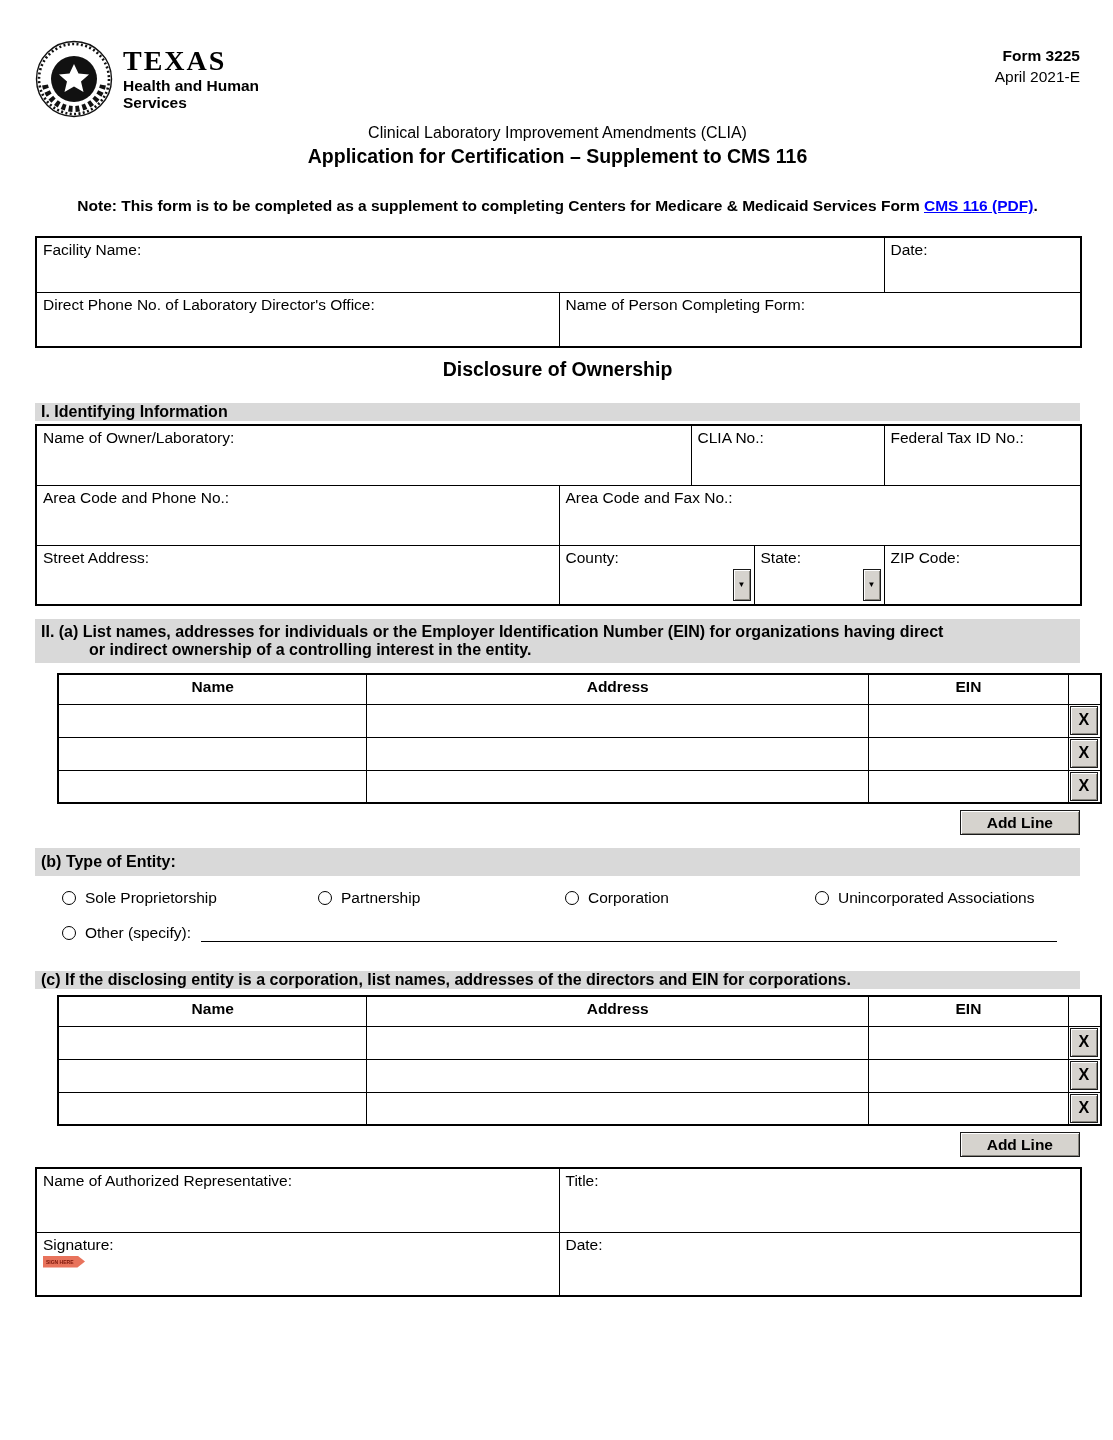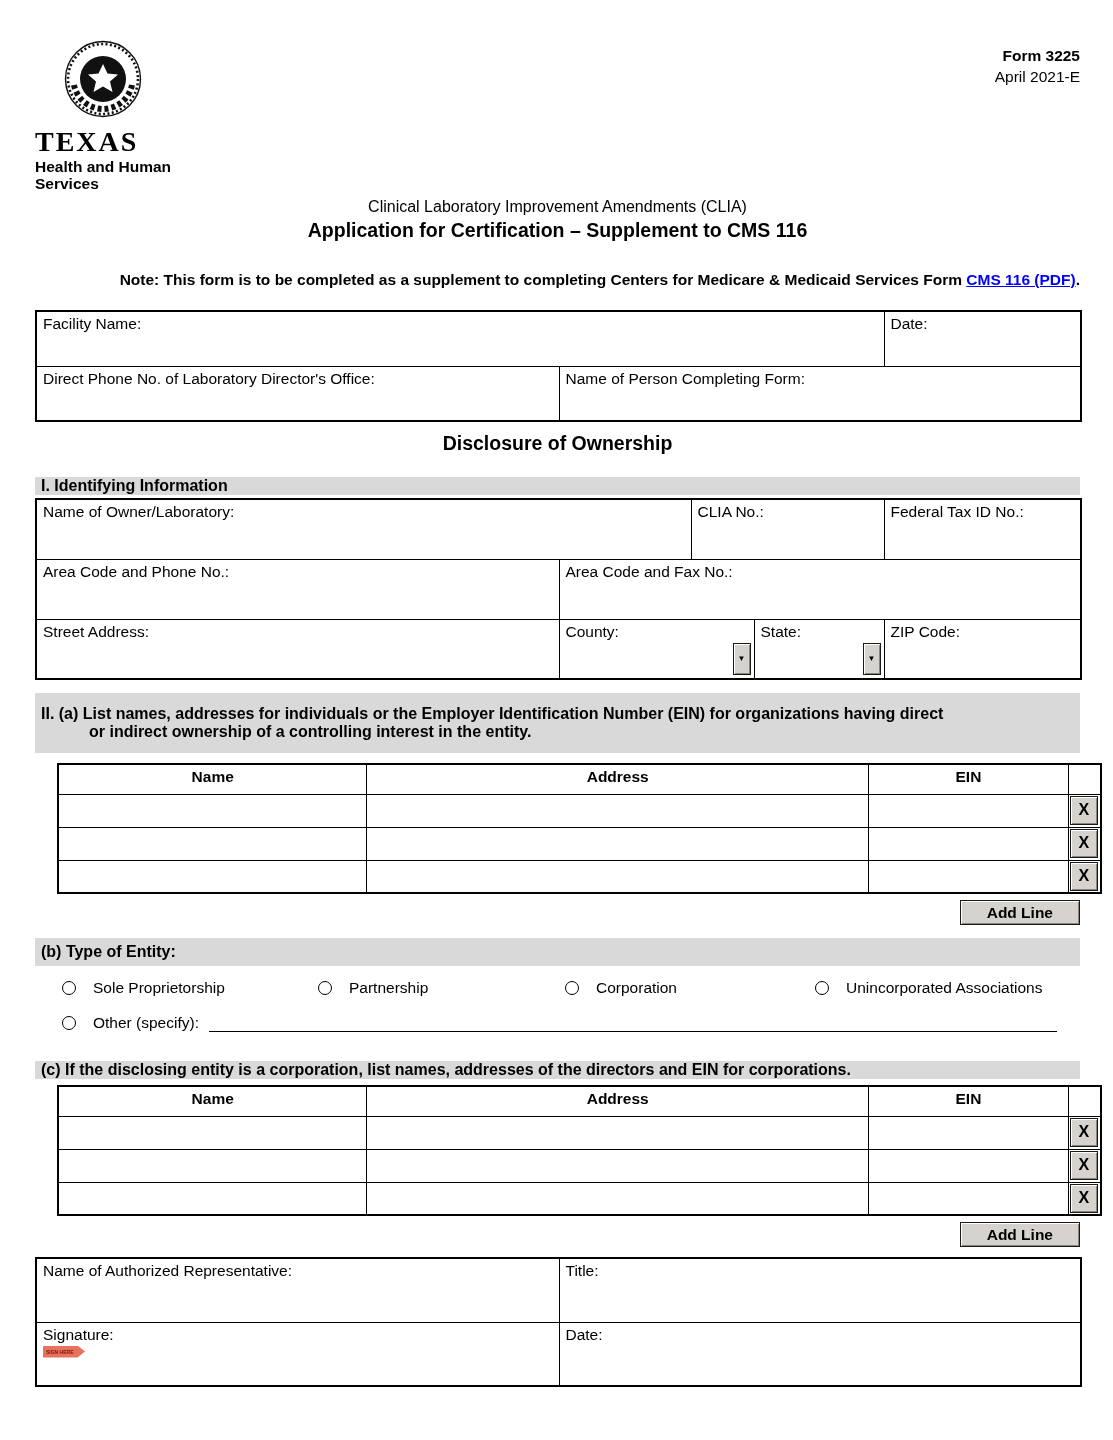--- a/index.html
+++ b/index.html
@@ -9,49 +9,49 @@
     --sign-tag-red:#e8735c;
   }
   *{box-sizing:border-box;margin:0;padding:0;}
   html,body{background:#fff;}
   body{font-family:"Liberation Sans",sans-serif;color:#000;}
   .page{position:relative;width:1113px;height:1440px;background:#fff;overflow:hidden;}
   .content{margin-left:35px;width:1045px;}
 
   
   .top-header{display:flex;justify-content:space-between;align-items:flex-start;padding-top:40px;}
-  .logo{display:flex;align-items:center;gap:10px;flex-direction:column;}
+  .logo{display:flex;align-items:center;gap:10px;}
   .logo-text .state{font-family:"Liberation Serif",serif;font-size:28px;font-weight:600;letter-spacing:2px;line-height:1;}
   .logo-text .agency{font-size:15.5px;font-weight:bold;line-height:1.1;margin-top:2px;}
   .form-meta{text-align:right;font-size:15.5px;line-height:1.35;padding-top:6px;}
   .form-meta .num{font-weight:bold;}
 
   .subtitle{text-align:center;font-size:16px;margin-top:6px;}
   .main-title{text-align:center;font-size:19.5px;font-weight:bold;margin-top:3px;}
-  .note{margin-top:29px;text-align:right;font-size:15.5px;font-weight:bold;white-space:nowrap;}
+  .note{margin-top:29px;text-align:center;font-size:15.5px;font-weight:bold;white-space:nowrap;}
   .note a{color:var(--link-blue);font-weight:bold;text-decoration:underline;cursor:pointer;}
 
   
   table.grid{border-collapse:collapse;width:100%;table-layout:fixed;}
   table.grid{border:2px solid #000;}
   table.grid td{border:1.5px solid #000;vertical-align:top;padding:3px 6px;font-size:15.5px;position:relative;}
   .lbl{display:inline-block;}
   .fill-input{flex:1;min-height:14px;}
   .cellflex{display:flex;flex-direction:column;height:100%;}
 
   .tbl-top{margin-top:21px;}
   .tbl-top td{height:55px;}
 
   .h2-center{margin-top:10px;text-align:center;font-size:19.5px;font-weight:bold;}
 
   .bar{background:var(--section-bar-bg);font-weight:bold;font-size:16px;padding:0 6px;}
   .bar-i{margin-top:22px;margin-bottom:3px;}
   .tbl-ident td{height:60px;}
 
-  .bar-2a{margin-top:13px;margin-bottom:10px;padding:12px 0;}
+  .bar-2a{margin-top:13px;margin-bottom:10px;padding:4px 0;}
   .bar-2a .l1{padding-left:6px;}
   .bar-2a .l2{padding-left:54px;}
 
   .tbl-ein{margin-left:22px;width:1023px;}
   .tbl-ein td.hdr{height:30px;text-align:center;font-weight:bold;padding:3px 4px;}
   .tbl-ein td.cell{height:33px;}
   .tbl-ein td.xcell{padding:1px;}
 
   .btn3d{display:inline-flex;align-items:center;justify-content:center;
     background:var(--button-face);border:1px solid #1a1a1a;
@@ -59,21 +59,21 @@
     font-family:"Liberation Sans",sans-serif;font-weight:bold;color:#000;cursor:pointer;}
   .btn-x{width:28px;height:29px;font-size:16px;}
   .btn-add{height:25px;padding:0 26px;font-size:15.5px;}
   .addline-row{width:1023px;margin-left:22px;text-align:right;margin-top:6px;margin-bottom:13px;}
 
   .dd-btn{position:absolute;right:3px;bottom:3px;width:18px;height:32px;padding:0;}
   .dd-btn .chev{font-size:8px;line-height:1;}
 
   .bar-b{margin-top:12px;margin-bottom:9px;padding:5px 6px;}
   .entity-row{display:flex;align-items:center;margin:10px 0 0 27px;font-size:15.5px;height:24px;}
-  .entity-opt{display:flex;align-items:center;gap:17px;}
+  .entity-opt{display:flex;align-items:center;gap:9px;}
   .w1{width:256px;}.w2{width:247px;}.w3{width:250px;}
   .radio{width:14px;height:14px;border:1.5px solid #000;border-radius:50%;background:#fff;flex:0 0 auto;cursor:pointer;}
   .other-row{display:flex;align-items:flex-end;margin:12px 0 0 27px;font-size:15.5px;}
   .other-row .entity-opt{}
   .other-line{flex:1;border-bottom:1.5px solid #000;height:20px;margin-left:10px;margin-right:23px;}
 
   .bar-c{margin-top:29px;margin-bottom:6px;}
 
   .tbl-sign{margin-top:10px;}
   .tbl-sign td{height:64px;}

